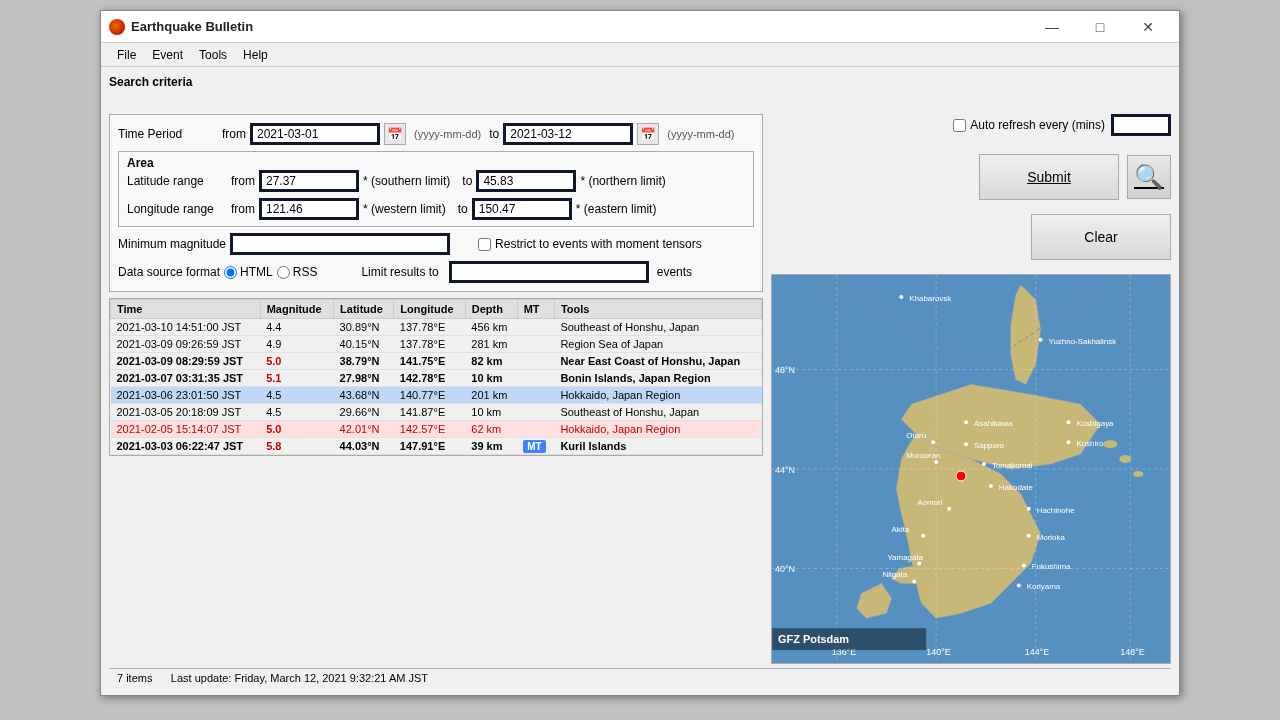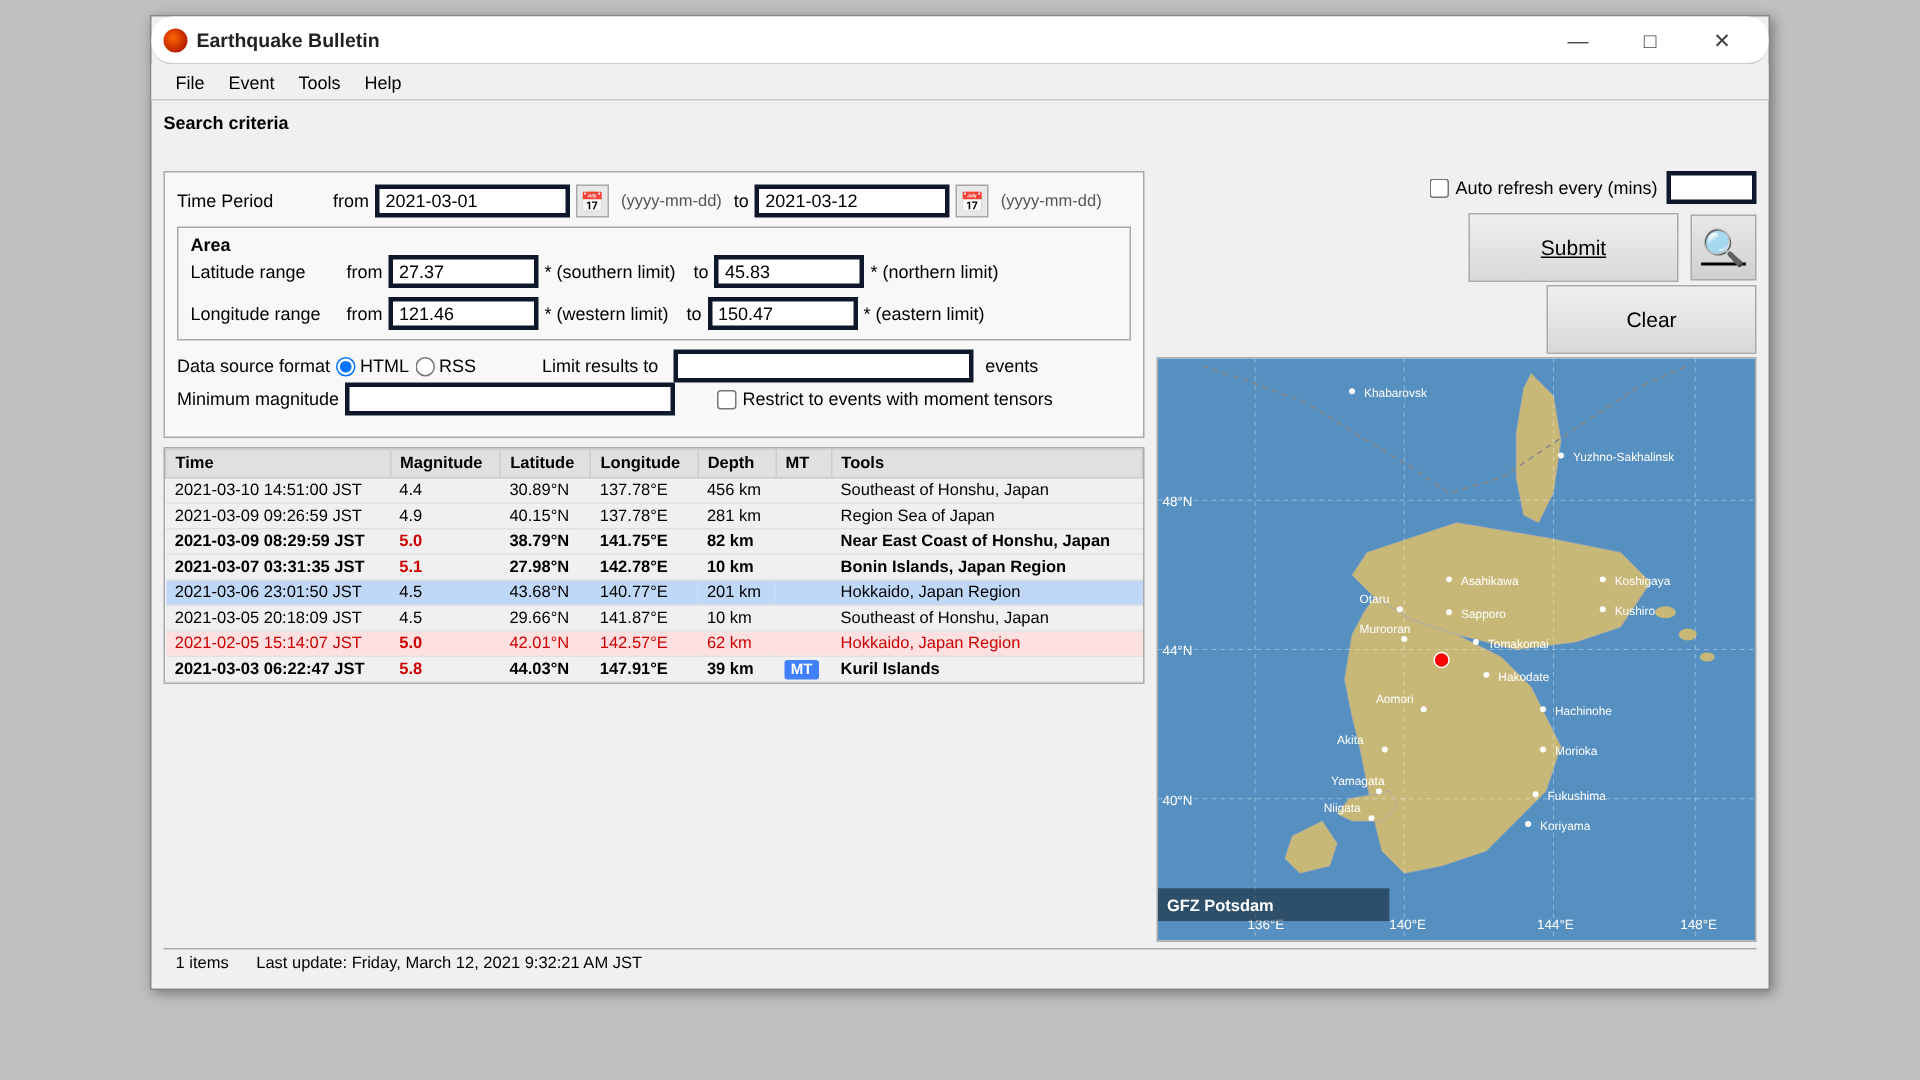--- a/index.html
+++ b/index.html
@@ -14,21 +14,20 @@
       box-shadow: 2px 2px 8px rgba(0,0,0,0.4);
     }
 
     .titlebar {
       background: #fff;
       height: 32px;
       display: flex;
       align-items: center;
       padding: 0 8px;
       border-bottom: 1px solid #ccc;
-      border-radius: 14px;
     }
     .titlebar-icon {
       width: 16px; height: 16px;
       background: radial-gradient(circle at 40% 40%, #f60, #900);
       border-radius: 50%;
       margin-right: 6px;
       flex-shrink: 0;
     }
     .titlebar-title {
       font-size: 13px;
@@ -300,45 +299,45 @@
             
             <div class="form-row" style="margin-bottom:0;">
               <span class="form-label">Longitude range</span>
               <span class="form-label-sm">from</span>
               <input type="text" class="lon-input" value="121.46" style="">
               <span class="form-label-sm">* (western limit)</span>
               <span class="form-label-sm" style="margin-left:8px;">to</span>
               <input type="text" class="lon-input" value="150.47" style="">
               <span class="form-label-sm">* (eastern limit)</span>
             </div>
+          </div>
+
+          <div class="form-row">
+            <span class="form-label">Minimum magnitude</span>
+            <input type="text" style="width: 220px;" value="">
+            <span style="margin-left:20px;"></span>
+            <label class="checkbox-label">
+              <input type="checkbox" style="">
+              <span>Restrict to events with moment tensors</span>
+            </label>
           </div>
 
           <div class="form-row" style="margin-bottom:0;">
             <span class="form-label">Data source format</span>
             <label class="radio-label">
               <input type="radio" name="format" checked="" style="">
               <span>HTML</span>
             </label>
             <label class="radio-label">
               <input type="radio" name="format" style="">
               <span>RSS</span>
             </label>
             <span style="margin-left:40px;">Limit results to</span>
             <input type="text" style="width: 200px; margin-left: 6px;" value="">
             <span style="margin-left:4px;">events</span>
-          </div>
-
-          <div class="form-row">
-            <span class="form-label">Minimum magnitude</span>
-            <input type="text" style="width: 220px;" value="">
-            <span style="margin-left:20px;"></span>
-            <label class="checkbox-label">
-              <input type="checkbox" style="">
-              <span>Restrict to events with moment tensors</span>
-            </label>
           </div>
         </div>
 
         <div class="table-container">
           <table>
             <thead>
               <tr>
                 <th>Time</th>
                 <th>Magnitude</th>
                 <th>Latitude</th>
@@ -419,21 +418,21 @@
                   <td>147.91°E</td>
                   <td>39 km</td>
                   <td><span class="mt-badge">MT</span></td>
                   <td>Kuril Islands</td>
                 </tr>
               </tbody>
           </table>
         </div>
       </div>
 
-      <div style="display:flex; flex-direction:column; gap:2px; align-items:flex-end;">
+      <div style="display:flex; flex-direction:column; gap:14px; align-items:flex-end;">
 
         <div class="auto-refresh-row">
           <label class="checkbox-label">
             <input type="checkbox" style="">
             <span>Auto refresh every (mins)</span>
           </label>
           <input type="text" style="width: 60px; height: 22px;" value="">
         </div>
 
         <div style="display:flex; gap:4px; align-items:center;text-decoration:underline;">
@@ -541,18 +540,18 @@
             <polyline points="30,5 60,15 100,30 140,55 165,70 195,90 230,80 260,60 290,40 320,20 355,5" stroke="#888" stroke-width="1" stroke-dasharray="4,3" fill="none"></polyline>
 
             <rect x="0" y="355" width="155" height="22" fill="rgba(0,0,0,0.45)"></rect>
             <text x="6" y="370" font-size="11" fill="#fff" font-weight="bold">GFZ Potsdam</text>
           </svg>
         </div>
       </div>
     </div>
 
     <div class="status-bar">
-      <span>1 items</span>
+      <span>7 items</span>
       &nbsp;&nbsp;&nbsp;&nbsp;
       <span>Last update: Friday, March 12, 2021 9:32:21 AM JST</span>
     </div>
   </div>
 </div>
 
 </body></html>

